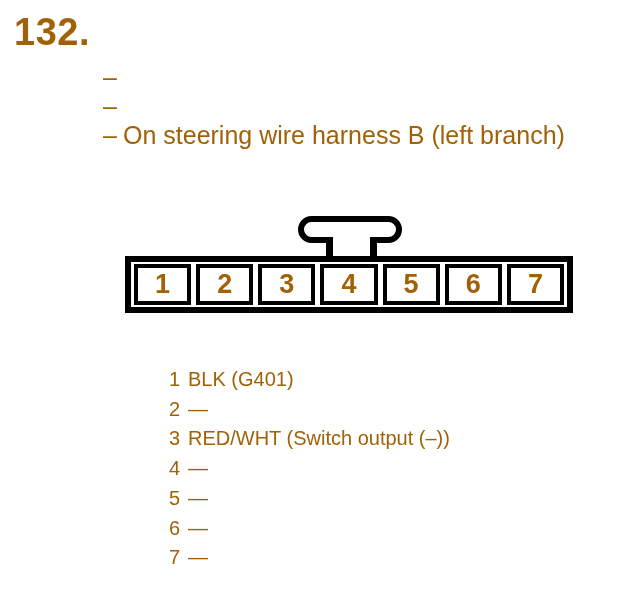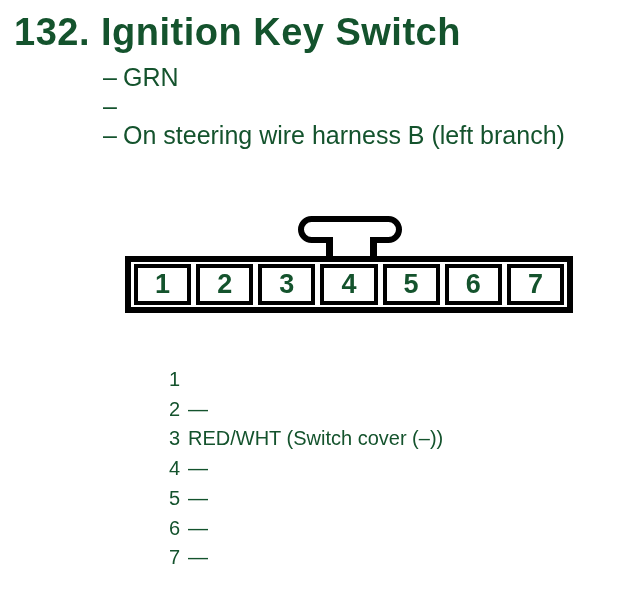--- a/index.html
+++ b/index.html
@@ -1,21 +1,21 @@
 <!DOCTYPE html>
 <html><head>
 <meta charset="utf-8">
 <style>
   html, body { margin: 0; padding: 0; background: #ffffff; }
   .page {
     position: relative;
     width: 596px;
     height: 598px;
     background: #ffffff;
-    color: #14532d;
+    color: #a16207;
     font-family: "Liberation Sans", sans-serif;
     overflow: hidden;
   }
 
   
   .heading {
     position: absolute;
     left: 14px;
     top: 11px;
     display: flex;
@@ -99,27 +99,25 @@
   .pin-num { width: 14px; flex: 0 0 14px; text-align: right; }
   .pin-label { margin-left: 8px; }
 </style>
 </head>
 <body>
 
 <div class="page">
 
   <div class="heading">
     <span class="heading-num">132.</span>
-    <span class="heading-title">Ignition Key Switch</span>
   </div>
 
   <div class="notes">
     <div class="note">
       <span class="note-dash">–</span>
-      <span class="note-text">GRN</span>
     </div>
     <div class="note">
       <span class="note-dash">–</span>
     </div>
     <div class="note">
       <span class="note-dash">–</span>
       <span class="note-text">On steering wire harness B (left branch)</span>
     </div>
   </div>
 
@@ -147,28 +145,29 @@
       </div>
       <div class="pin-cell">
         <span>7</span>
       </div>
     </div>
   </div>
 
   <div class="pinout">
     <div class="pin-row">
       <span class="pin-num">1</span>
+      <span class="pin-label">BLK (G401)</span>
     </div>
     <div class="pin-row">
       <span class="pin-num">2</span>
       <span class="pin-label">—</span>
     </div>
     <div class="pin-row">
       <span class="pin-num">3</span>
-      <span class="pin-label">RED/WHT (Switch cover (–))</span>
+      <span class="pin-label">RED/WHT (Switch output (–))</span>
     </div>
     <div class="pin-row">
       <span class="pin-num">4</span>
       <span class="pin-label">—</span>
     </div>
     <div class="pin-row">
       <span class="pin-num">5</span>
       <span class="pin-label">—</span>
     </div>
     <div class="pin-row">

